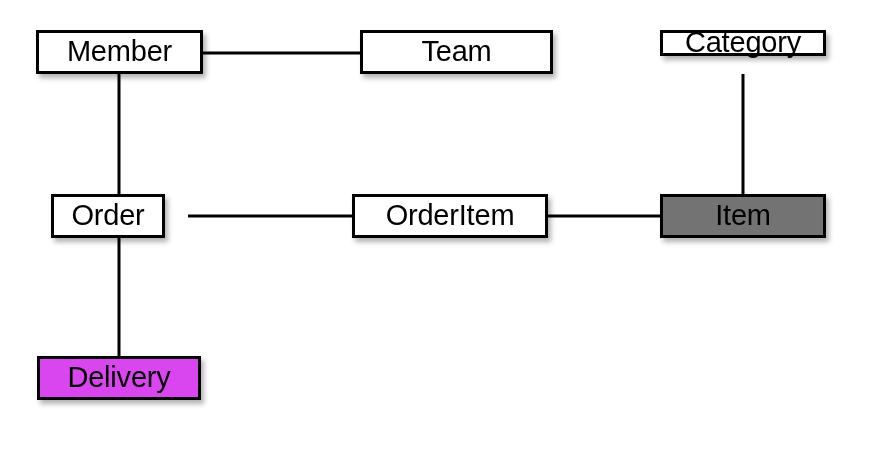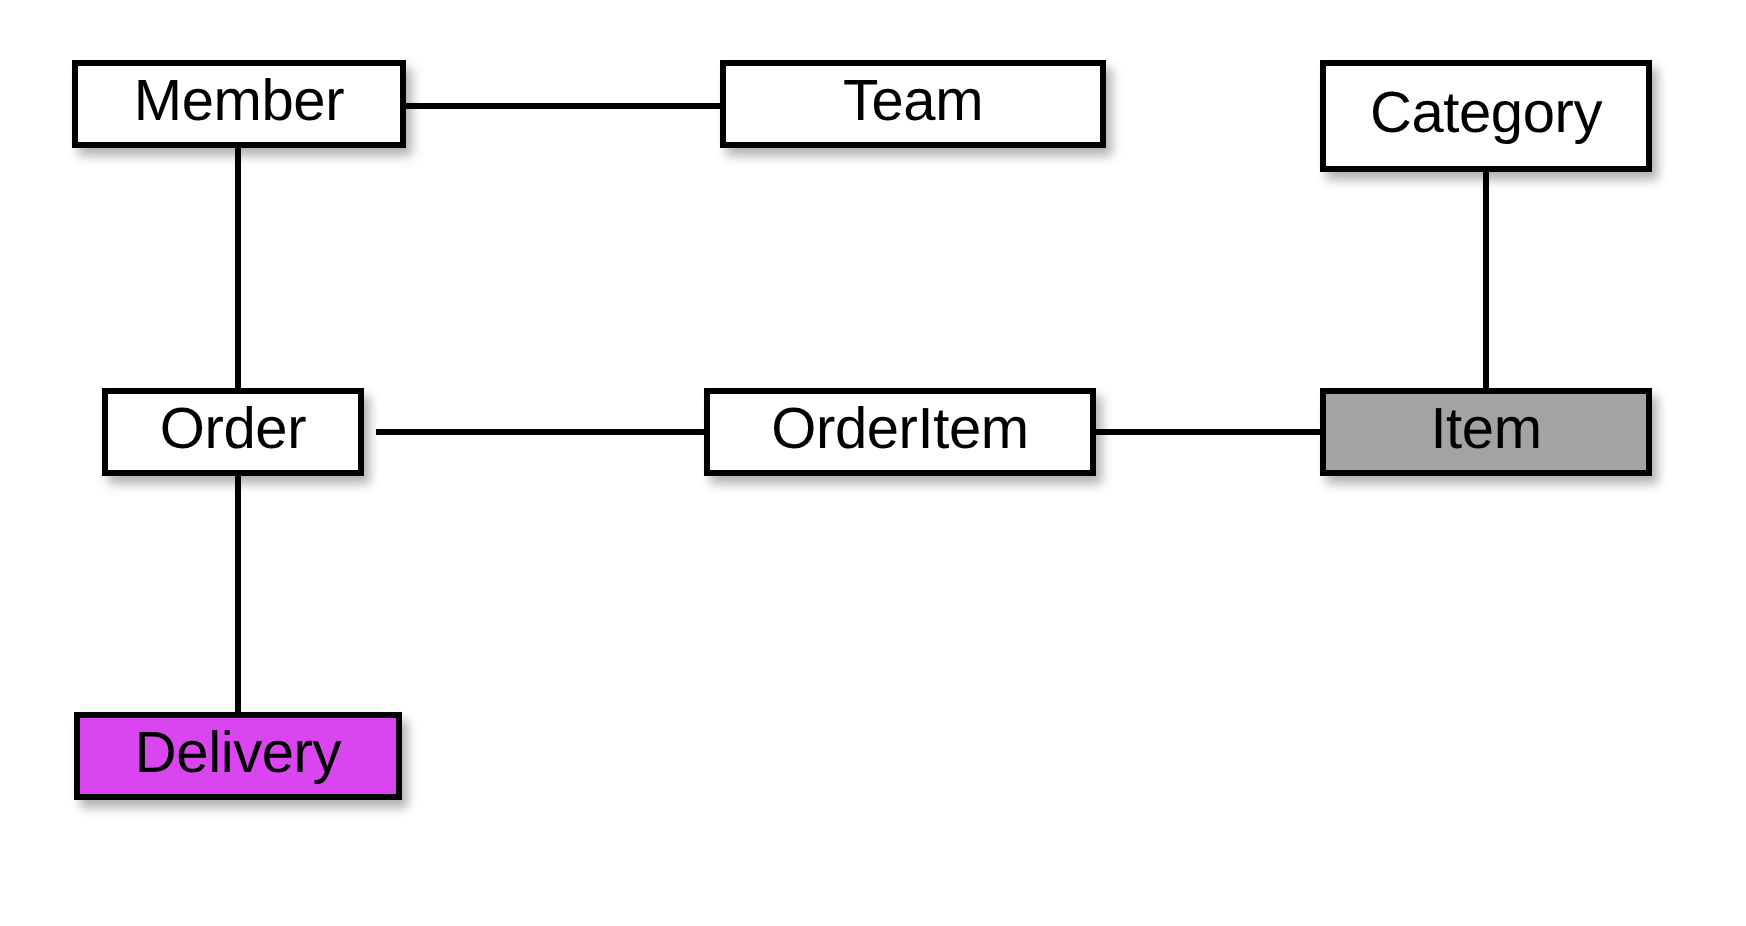--- a/index.html
+++ b/index.html
@@ -67,33 +67,33 @@
   </svg>
 
   <div class="entity-node" style="left: 36px; top: 30px; width: 167px; height: 44px; border-color: rgb(0, 0, 0); background: rgb(255, 255, 255);">
     <span class="entity-label">Member</span>
   </div>
 
   <div class="entity-node" style="left: 360px; top: 30px; width: 193px; height: 44px; border-color: rgb(0, 0, 0); background: rgb(255, 255, 255);">
     <span class="entity-label">Team</span>
   </div>
 
-  <div class="entity-node" style="left: 660px; top: 30px; width: 166px; height: 56px; border-color: rgb(0, 0, 0); background: rgb(255, 255, 255);">
+  <div class="entity-node" style="left: 660px; top: 30px; width: 166px; height: 26px; border-color: rgb(0, 0, 0); background: rgb(255, 255, 255);">
     <span class="entity-label">Category</span>
   </div>
 
-  <div class="entity-node" style="left: 51px; top: 194px; width: 131px; height: 44px; border-color: rgb(0, 0, 0); background: rgb(255, 255, 255);">
+  <div class="entity-node" style="left: 51px; top: 194px; width: 114px; height: 44px; border-color: rgb(0, 0, 0); background: rgb(255, 255, 255);">
     <span class="entity-label">Order</span>
   </div>
 
   <div class="entity-node" style="left: 352px; top: 194px; width: 196px; height: 44px; border-color: rgb(0, 0, 0); background: rgb(255, 255, 255);">
     <span class="entity-label">OrderItem</span>
   </div>
 
-  <div class="entity-node" style="left: 660px; top: 194px; width: 166px; height: 44px; border-color: rgb(0, 0, 0); background: #a3a3a3;">
+  <div class="entity-node" style="left: 660px; top: 194px; width: 166px; height: 44px; border-color: rgb(0, 0, 0); background: #737373;">
     <span class="entity-label">Item</span>
   </div>
 
   <div class="entity-node" style="left: 37px; top: 356px; width: 164px; height: 44px; border-color: rgb(0, 0, 0); background: #d946ef;">
     <span class="entity-label">Delivery</span>
   </div>
 
 </div>
 
 </body></html>

